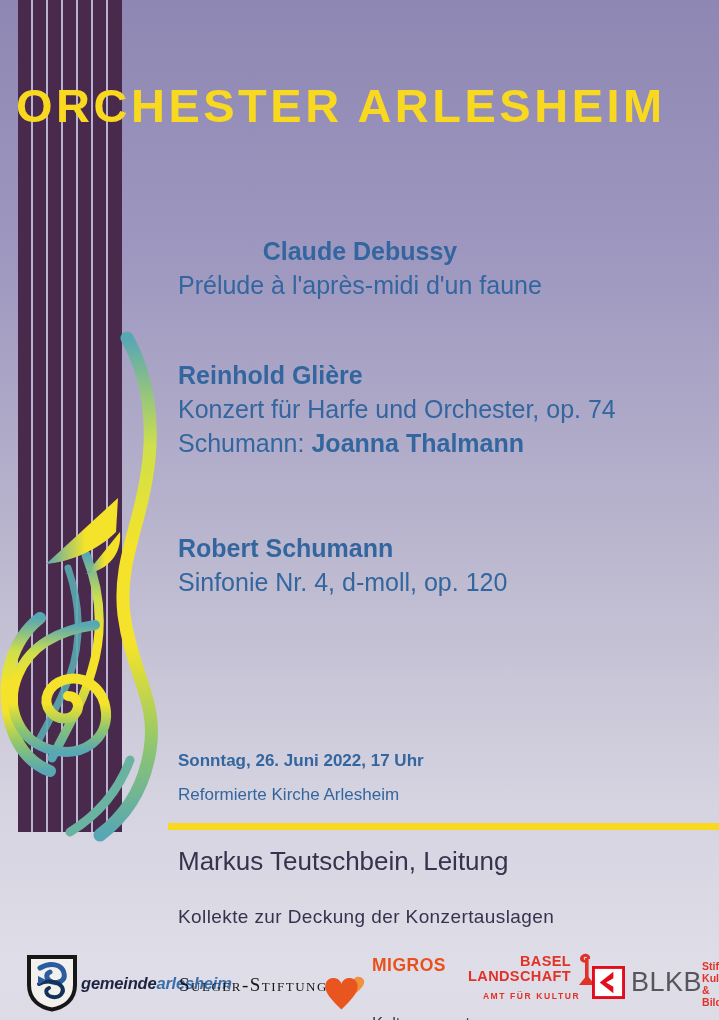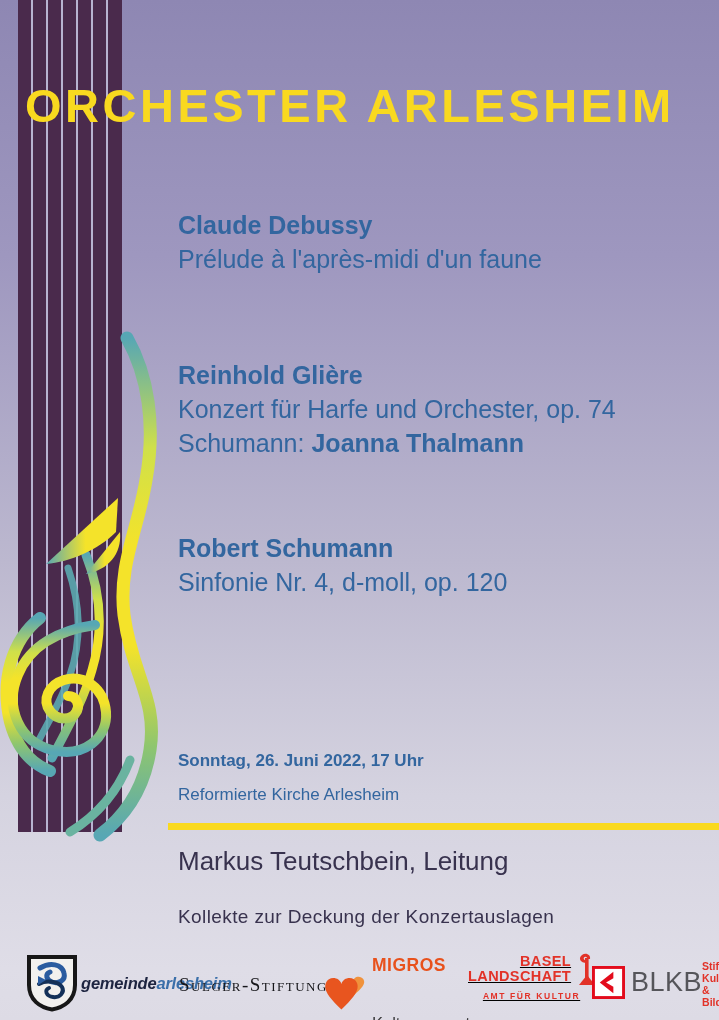--- a/index.html
+++ b/index.html
@@ -7,49 +7,49 @@
     position:relative;width:719px;height:1020px;overflow:hidden;
     font-family:"Liberation Sans",sans-serif;
     background:linear-gradient(180deg,#8e87b3 0%,#9e97bf 25%,#bcb8cf 55%,#d5d3e0 78%,#dfdde7 95%,#dddbe5 100%);
   }
   
   .bar{position:absolute;left:18px;top:0;width:104px;height:832px;background:#4a2a4c;}
   .string{position:absolute;top:0;width:2px;height:100%;background:#b8b3d1;}
   .flourish{position:absolute;left:0;top:330px;width:210px;height:515px;}
   
   .title{
-    position:absolute;left:25px;top:78px;margin:0;
+    position:absolute;left:16px;top:78px;margin:0;
     font-size:47px;font-weight:bold;letter-spacing:3.5px;color:#f9d91f;white-space:nowrap;
   }
   
   .blue{color:#33669f;}
   .prog{position:absolute;left:178px;font-size:25px;line-height:34px;}
   .prog .composer{font-weight:bold;}
   .prog .soloist{font-weight:bold;margin-left:0.28em;}
-  #prog-1{top:208px;}
+  #prog-1{top:234px;text-align:center;}
   #prog-2{top:358px;}
   #prog-3{top:531px;}
   .when{position:absolute;left:178px;top:744px;font-size:17px;line-height:34px;}
   .when .date{font-weight:bold;}
   .yellow-line{position:absolute;left:168px;top:823px;width:551px;height:7px;background:#f9d91f;}
   .conductor{position:absolute;left:178px;top:846px;font-size:26px;color:#38324e;}
   .note{position:absolute;left:178px;top:906px;font-size:19px;color:#38324e;letter-spacing:0.4px;}
   
   .sponsor{position:absolute;display:flex;align-items:center;}
   #logo-gemeinde{left:26px;top:954px;}
   .gemeinde-text{font-style:italic;font-weight:bold;font-size:16.5px;margin-left:3px;letter-spacing:-0.2px;}
   .gemeinde-text .p1{color:#1d2440;}
   .gemeinde-text .p2{color:#3a6fa9;}
   #logo-sulger{left:179px;top:974px;}
   .sulger-text{font-family:"Liberation Serif",serif;font-variant:small-caps;font-size:19px;color:#16161a;letter-spacing:1.5px;}
   #logo-migros{left:324px;top:956px;}
   .migros-col{margin-left:4px;line-height:1.08;}
   .migros-brand{color:#e8511c;font-weight:bold;font-size:17.5px;letter-spacing:0.5px;}
   .migros-sub{color:#3b3b3d;font-size:16.5px;margin-top:40px;}
-  #logo-basel{left:468px;top:952px;text-decoration:underline;}
+  #logo-basel{left:468px;top:952px;}
   .basel-col{display:flex;flex-direction:column;align-items:center;}
   .basel-row{display:flex;align-items:center;}
   .basel-lines{text-align:right;line-height:1.02;color:#e23228;font-weight:bold;font-size:14.5px;letter-spacing:0.4px;}
   .basel-sub{color:#e23228;font-weight:bold;font-size:8.5px;letter-spacing:1.6px;margin-top:5px;}
   #logo-blkb{left:592px;top:956px;}
   .blkb-col{display:flex;}
   .blkb-row{display:flex;align-items:center;}
   .blkb-brand{color:#55555a;font-size:27px;letter-spacing:0.5px;margin-left:6px;}
   .blkb-sub{color:#e23228;font-weight:bold;font-size:10.5px;margin-top:4px;}
 </style>

